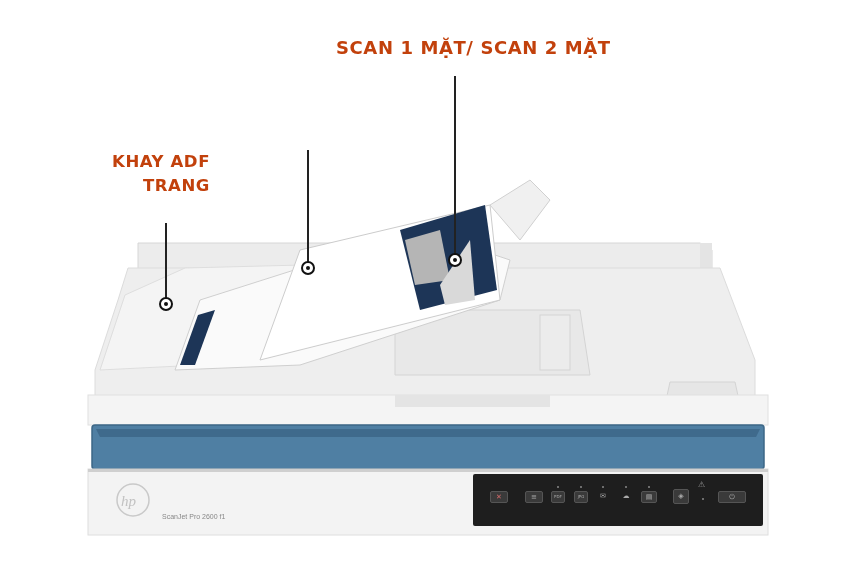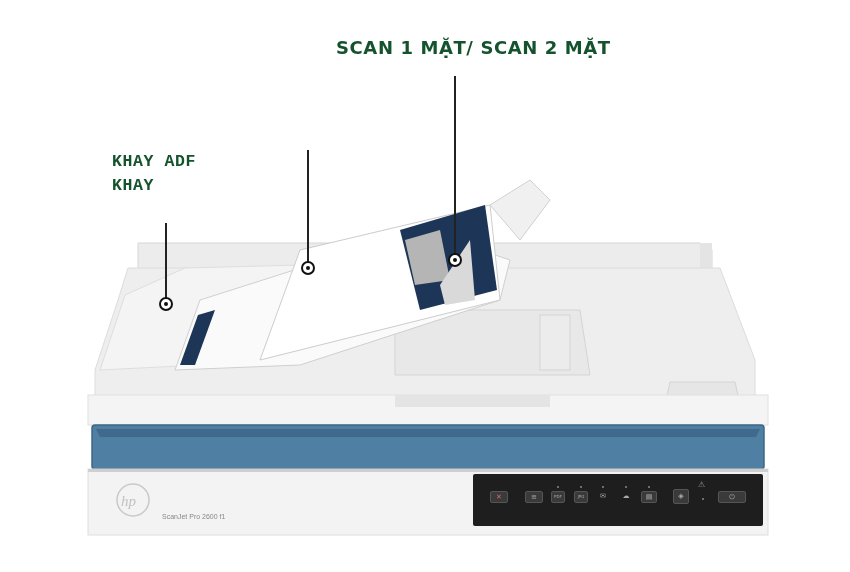--- a/index.html
+++ b/index.html
@@ -1,36 +1,36 @@
 <!DOCTYPE html>
 <html><head>
 <meta charset="utf-8">
 <style>
   html,body{margin:0;padding:0;background:#fff;}
   body{width:850px;height:572px;position:relative;overflow:hidden;font-family:"DejaVu Sans","Liberation Sans",sans-serif;}
-  .callout{position:absolute;color:#14532d;font-weight:600;font-size:16.5px;letter-spacing:0.6px;text-align:left;line-height:24px;white-space:nowrap;}
+  .callout{position:absolute;color:#c2410c;font-weight:600;font-size:16.5px;letter-spacing:0.6px;text-align:right;line-height:24px;white-space:nowrap;}
   .leader{position:absolute;width:2px;background:#222;}
   .dot{position:absolute;width:14px;height:14px;border-radius:50%;background:#fff;border:2px solid #111;box-sizing:border-box;}
   .dot::after{content:"";position:absolute;left:3px;top:3px;width:4px;height:4px;border-radius:50%;background:#111;}
   .scanner{position:absolute;}
   .panel{position:absolute;background:#1e1e1e;border-radius:2px;}
   .pbtn{position:absolute;height:12px;background:#3a3a3a;border-radius:2px;border:1px solid #555;box-sizing:border-box;color:#aaa;font-size:7px;text-align:center;line-height:10px;}
   .led{position:absolute;width:2px;height:2px;background:#888;border-radius:50%;}
 </style>
 </head>
 <body>
 
 <div class="callout" style="left:336px;top:36px;font-size:18px;">
   <span>SCAN 1 MẶT/ SCAN 2 MẶT</span>
 </div>
 <div class="callout" style="left:238px;top:98px;">
 </div>
-<div class="callout" style="left:112px;top:150px;font-family:Liberation Mono, monospace;">
+<div class="callout" style="left:112px;top:150px;">
   <div>KHAY ADF</div>
-  <div>KHAY</div>
+  <div>TRANG</div>
 </div>
 
 <svg class="scanner" width="850" height="572" style="left:0;top:0;">
 
   <path d="M138 243 L700 243 L712 250 L712 280 L138 280 Z" fill="#ececec" stroke="#d6d6d6"></path>
   <rect x="700" y="243" width="12" height="40" fill="#e4e4e4"></rect>
 
   <path d="M118 300 L128 268 L720 268 L755 360 L755 400 L95 400 L95 370 Z" fill="#eeeeee" stroke="#dcdcdc"></path>
 
   <path d="M125 295 L185 268 L420 262 L300 360 L100 370 Z" fill="#f4f4f4" stroke="#dedede"></path>

